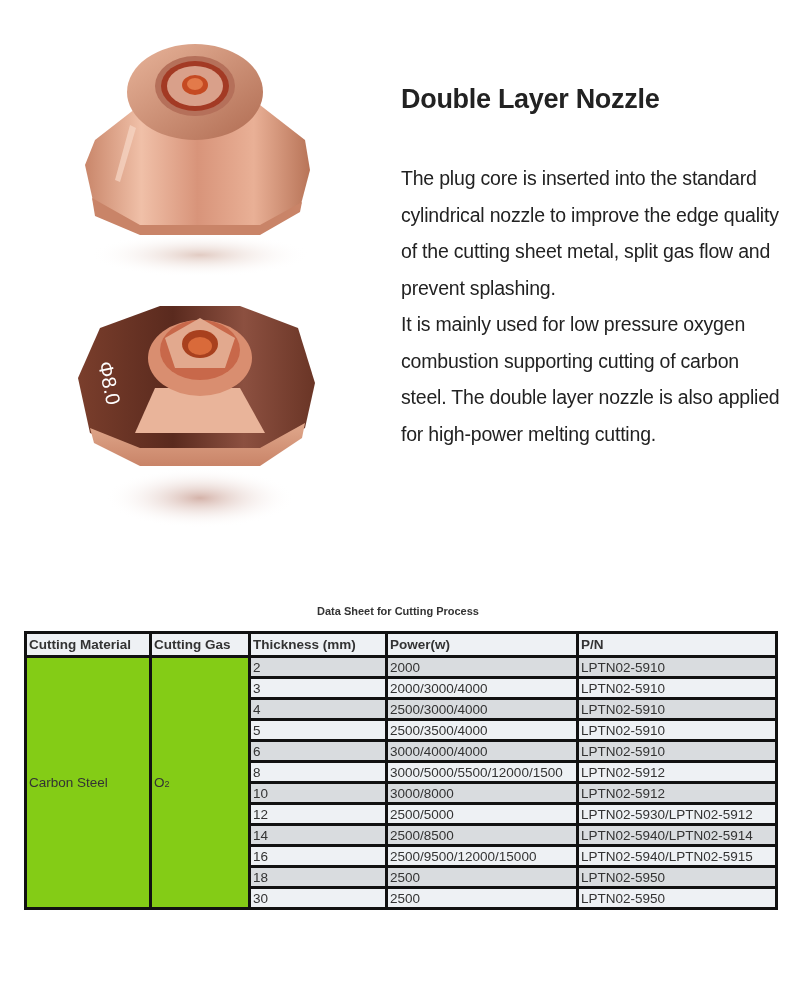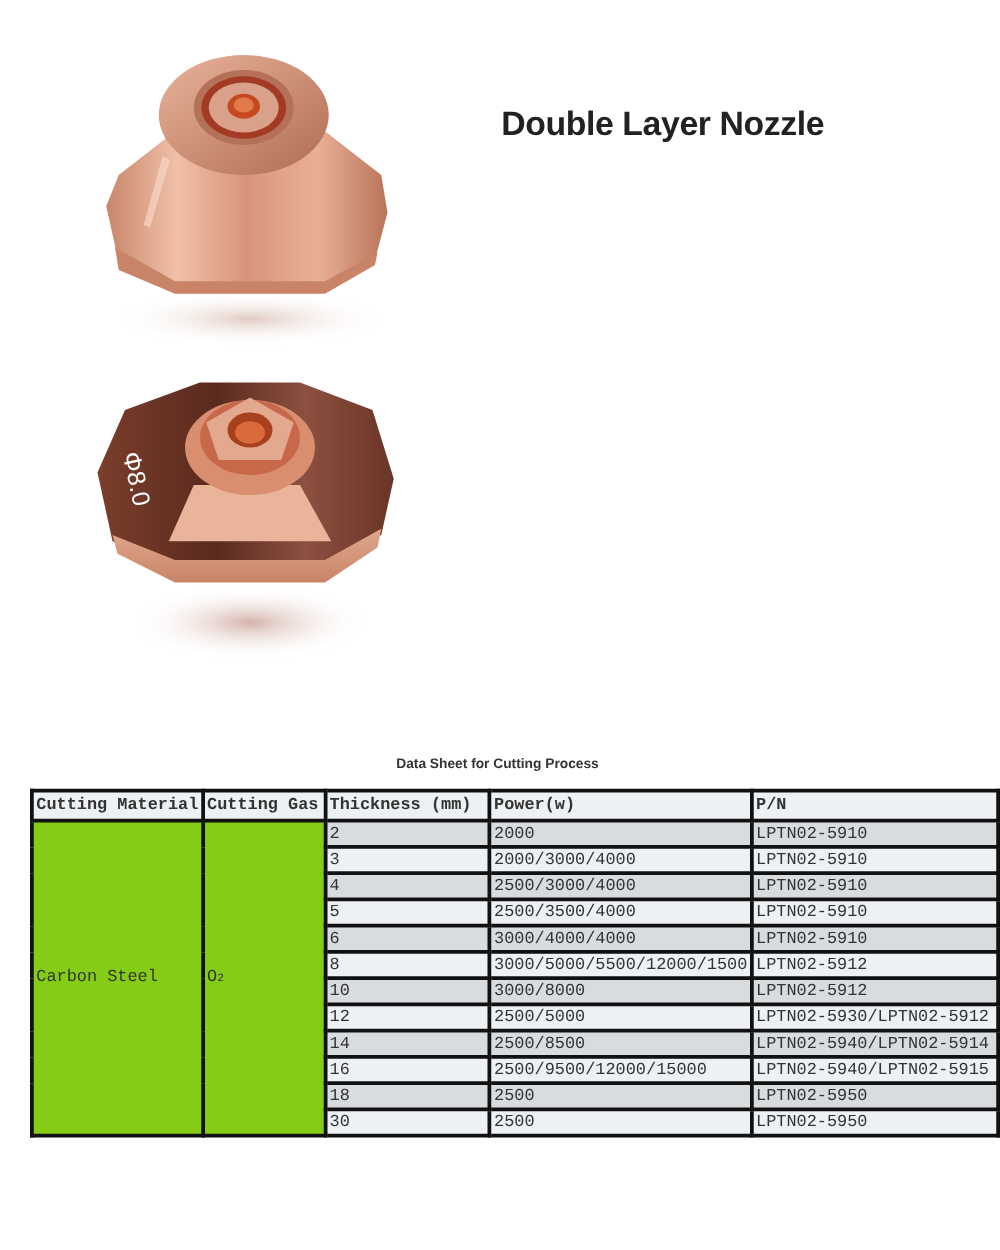--- a/index.html
+++ b/index.html
@@ -8,21 +8,21 @@
   .img-area { position: absolute; left: 60px; top: 30px; width: 270px; height: 500px; }
   .nozzle { position: absolute; }
 
   .title { position: absolute; left: 401px; top: 84px; font-size: 27px; font-weight: bold; color: #222; letter-spacing: -0.3px; }
   .desc { position: absolute; left: 401px; top: 160px; width: 380px; font-size: 19.5px; line-height: 36.5px; color: #222; letter-spacing: -0.2px; }
   .desc p { margin: 0; }
 
   .sheet-title { position: absolute; left: 0; width: 796px; top: 605px; text-align: center; font-size: 11px; font-weight: bold; color: #333; }
 
   table.ds { position: absolute; left: 24px; top: 631px; border-collapse: collapse; font-size: 13.5px; color: #333; }
-  table.ds td, table.ds th { border: 3px solid #111; padding: 0 2px; height: 18px; text-align: left; white-space: nowrap; vertical-align: middle; font-family: Liberation Mono, monospace; }
+  table.ds td, table.ds th { border: 3px solid #111; padding: 0 2px; height: 18px; text-align: left; white-space: nowrap; vertical-align: middle; }
   table.ds th { font-weight: bold; background: #eef1f4; height: 21px; }
   table.ds td.merged { background: #84cc16; }
   table.ds tr.gray td.v { background: #d9dcdf; }
   table.ds tr.light td.v { background: #eef1f4; }
   .c1 { width: 118px; } .c2 { width: 92px; } .c3 { width: 130px; } .c4 { width: 184px; } .c5 { width: 192px; }
   sub.small { font-size: 9px; vertical-align: baseline; }
 </style>
 </head>
 <body>
 
@@ -83,20 +83,22 @@
     <ellipse cx="140" cy="62" rx="40" ry="30" fill="#c8684a"></ellipse>
     <path d="M105 50 L140 30 L175 50 L165 80 L115 80 Z" fill="#e2a98e"></path>
     <ellipse cx="140" cy="56" rx="18" ry="14" fill="#a8401e"></ellipse>
     <ellipse cx="140" cy="58" rx="12" ry="9" fill="#d96a3a"></ellipse>
     <text x="0" y="0" transform="translate(38,75) rotate(78)" font-family="Liberation Sans, sans-serif" font-size="20" fill="#ffffff">Φ8.0</text>
   </svg>
 </div>
 
 <div class="title">Double Layer Nozzle</div>
 <div class="desc">
+  <p>The plug core is inserted into the standard cylindrical nozzle to improve the edge quality of the cutting sheet metal, split gas flow and prevent splashing.</p>
+  <p>It is mainly used for low pressure oxygen combustion supporting cutting of carbon steel. The double layer nozzle is also applied for high-power melting cutting.</p>
 </div>
 
 <div class="sheet-title">Data Sheet for Cutting Process</div>
 
 <table class="ds">
   <thead>
     <tr>
       <th class="c1">Cutting Material</th>
       <th class="c2">Cutting Gas</th>
       <th class="c3">Thickness (mm)</th>

